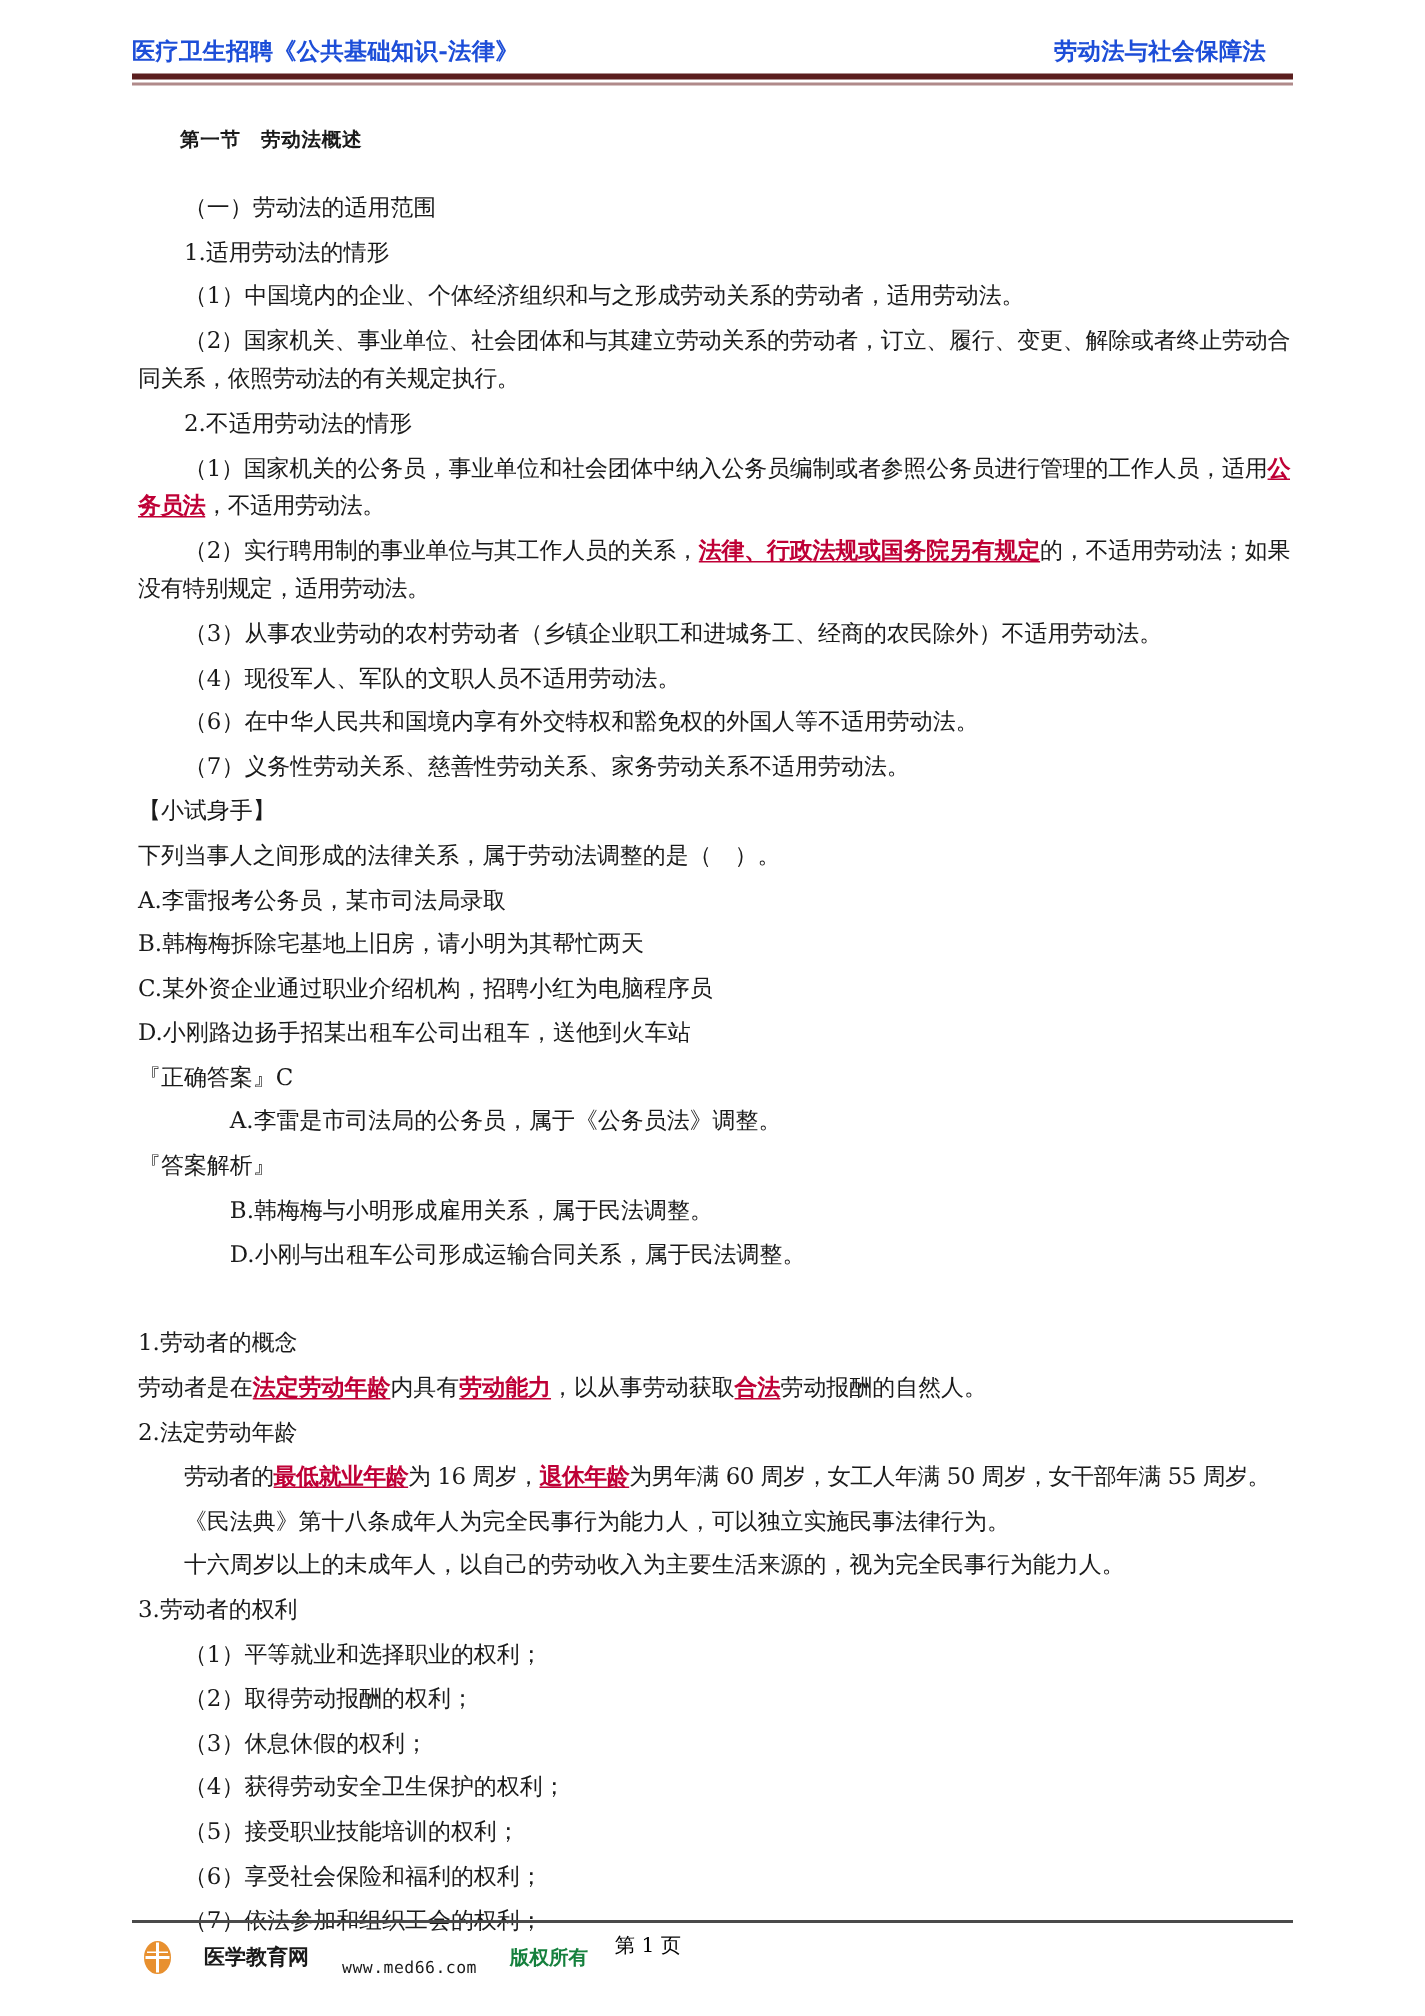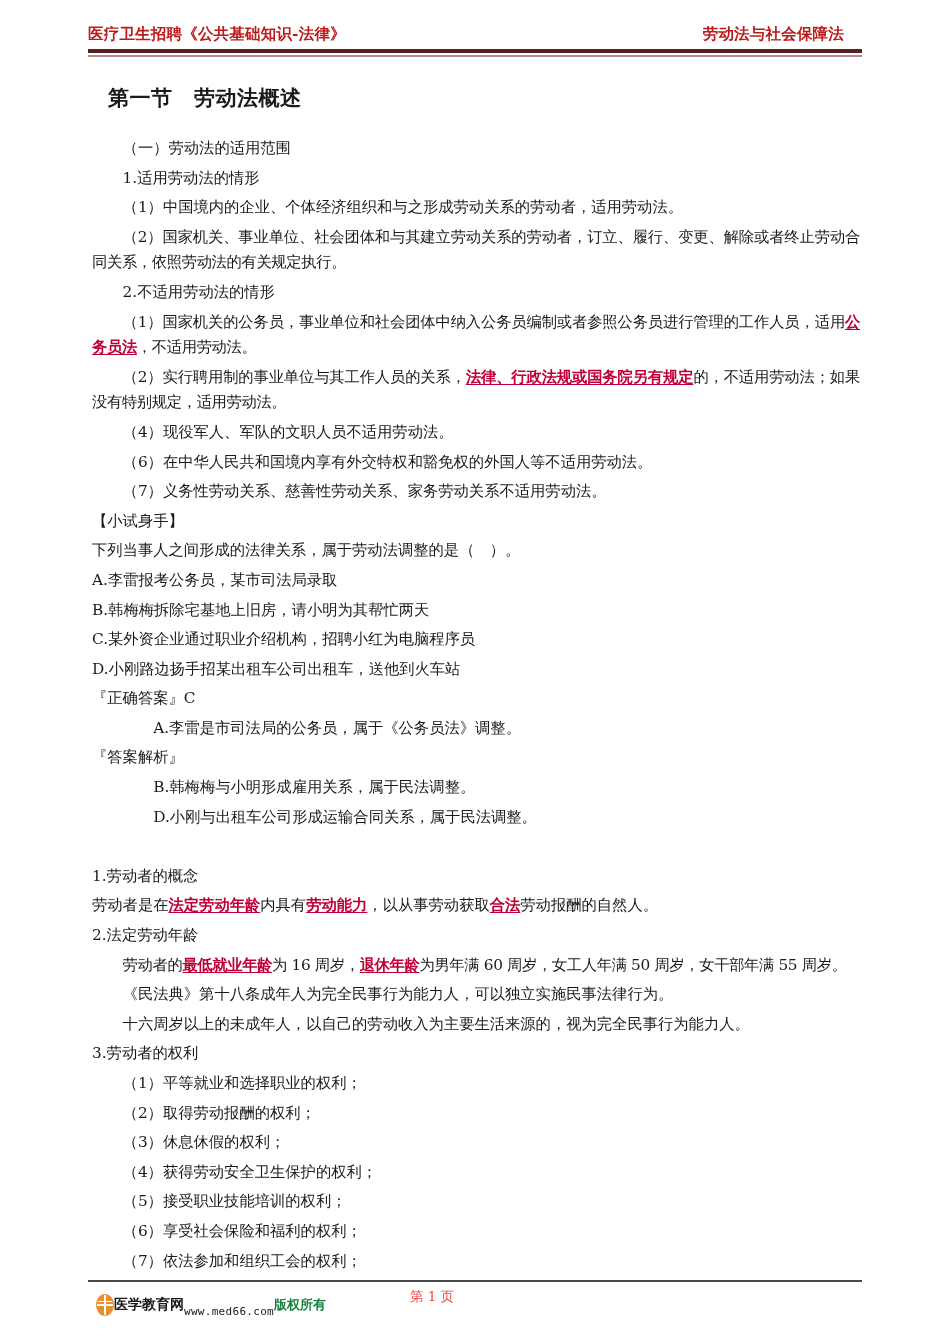--- a/index.html
+++ b/index.html
@@ -27,21 +27,21 @@
     top: 24px;
     width: 774px;
   }
   .header-row {
     display: flex;
     justify-content: space-between;
     align-items: baseline;
     font-weight: bold;
     font-size: 15.5px;
     letter-spacing: 0.2px;
-    color: #b91c1c;
+    color: #1d4ed8;
     padding-bottom: 4px;
   }
   .header-left { white-space: nowrap; }
   .header-right { white-space: nowrap; padding-right: 18px; }
   .rule-thick {
     height: 4px;
     background: #5b1f1f;
     width: 100%;
   }
   .rule-gap { height: 2px; }
@@ -53,22 +53,22 @@
 
   
   .content {
     position: absolute;
     left: 88px;
     top: 84px;
     width: 776px;
   }
   .section-title {
     font-weight: bold;
-    font-size: 21px;
-    margin: 0 0 24px 20px;
+    font-size: 13px;
+    margin: 0 0 24px 32px;
     letter-spacing: 0.5px;
   }
   p.line {
     margin: 4px;
     font-size: 15.3px;
     line-height: 25.6px;
     text-align: justify;
     text-justify: inter-ideograph;
     white-space: normal;
   }
@@ -104,21 +104,21 @@
   .footer-inner {
     position: relative;
     height: 40px;
   }
   .footer-brand {
     position: absolute;
     left: 8px;
     top: 10px;
     display: flex;
     align-items: center;
-    gap: 0;
+    gap: 22px;
     white-space: nowrap;
   }
   .logo-mark {
     width: 18px;
     height: 22px;
     position: relative;
     flex: 0 0 auto;
   }
   .logo-mark .oval {
     position: absolute;
@@ -171,21 +171,21 @@
     font-size: 13px;
     color: #15803d;
   }
   .footer-page {
     position: absolute;
     left: 0;
     right: 0;
     top: 6px;
     text-align: center;
     font-size: 13.5px;
-    color: #ef4444;
+    color: #000000;
     padding-right: 86px;
   }
 </style>
 </head>
 <body>
 
 <div id="page">
 
   <div class="header">
     <div class="header-row">
@@ -204,20 +204,21 @@
     <p class="line ind2">（一）劳动法的适用范围</p>
     <p class="line ind2">1.适用劳动法的情形</p>
     <p class="line ind2">（1）中国境内的企业、个体经济组织和与之形成劳动关系的劳动者，适用劳动法。</p>
     <p class="line ind2 tight">（2）国家机关、事业单位、社会团体和与其建立劳动关系的劳动者，订立、履行、变更、解除或者终止劳动合同关系，依照劳动法的有关规定执行。</p>
     <p class="line ind2">2.不适用劳动法的情形</p>
 
     <p class="line ind2 tight"><span>（1）国家机关的公务员，事业单位和社会团体中纳入公务员编制或者参照公务员进行管理的工作人员，适用</span><span class="hl">公务员法</span><span>，不适用劳动法。</span></p>
 
     <p class="line ind2 tight"><span>（2）实行聘用制的事业单位与其工作人员的关系，</span><span class="hl">法律、行政法规或国务院另有规定</span><span>的，不适用劳动法；如果没有特别规定，适用劳动法。</span></p>
 
+    <p class="line ind2">（3）从事农业劳动的农村劳动者（乡镇企业职工和进城务工、经商的农民除外）不适用劳动法。</p>
     <p class="line ind2">（4）现役军人、军队的文职人员不适用劳动法。</p>
     <p class="line ind2">（6）在中华人民共和国境内享有外交特权和豁免权的外国人等不适用劳动法。</p>
     <p class="line ind2">（7）义务性劳动关系、慈善性劳动关系、家务劳动关系不适用劳动法。</p>
 
     <p class="line ind0">【小试身手】</p>
     <p class="line ind0">下列当事人之间形成的法律关系，属于劳动法调整的是（　）。</p>
     <p class="line ind0">A.李雷报考公务员，某市司法局录取</p>
     <p class="line ind0">B.韩梅梅拆除宅基地上旧房，请小明为其帮忙两天</p>
     <p class="line ind0">C.某外资企业通过职业介绍机构，招聘小红为电脑程序员</p>
     <p class="line ind0">D.小刚路边扬手招某出租车公司出租车，送他到火车站</p>

